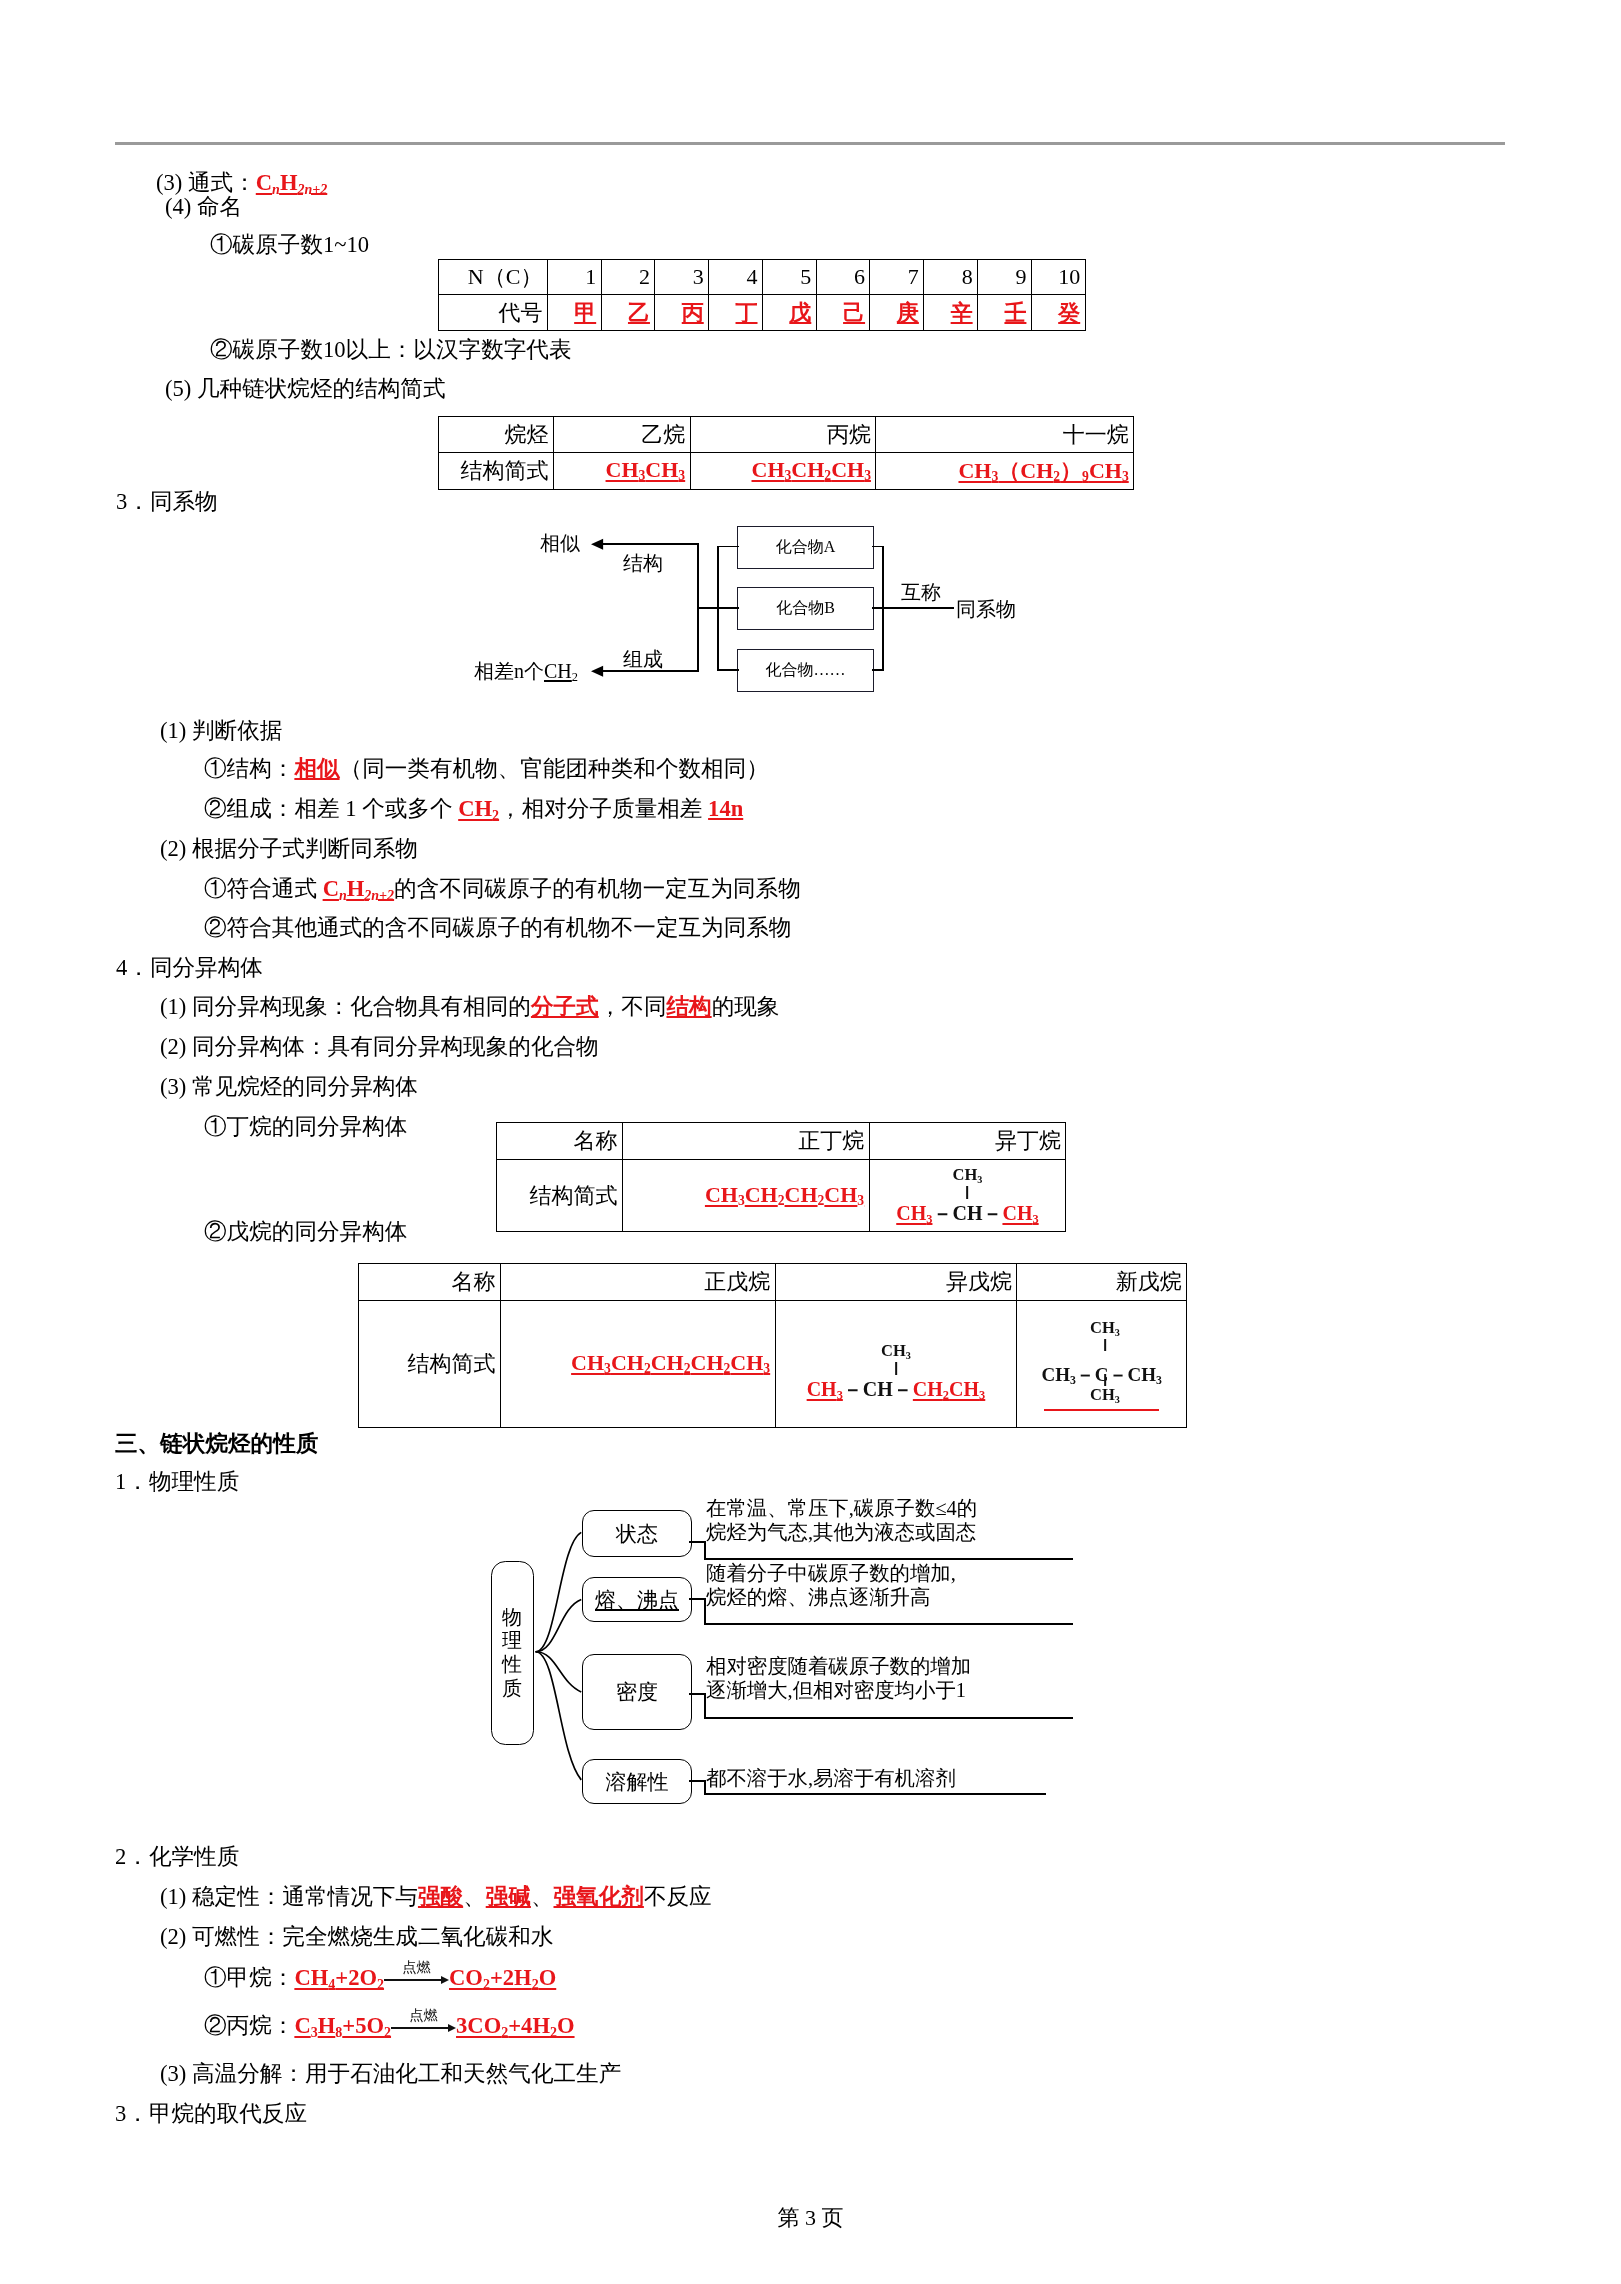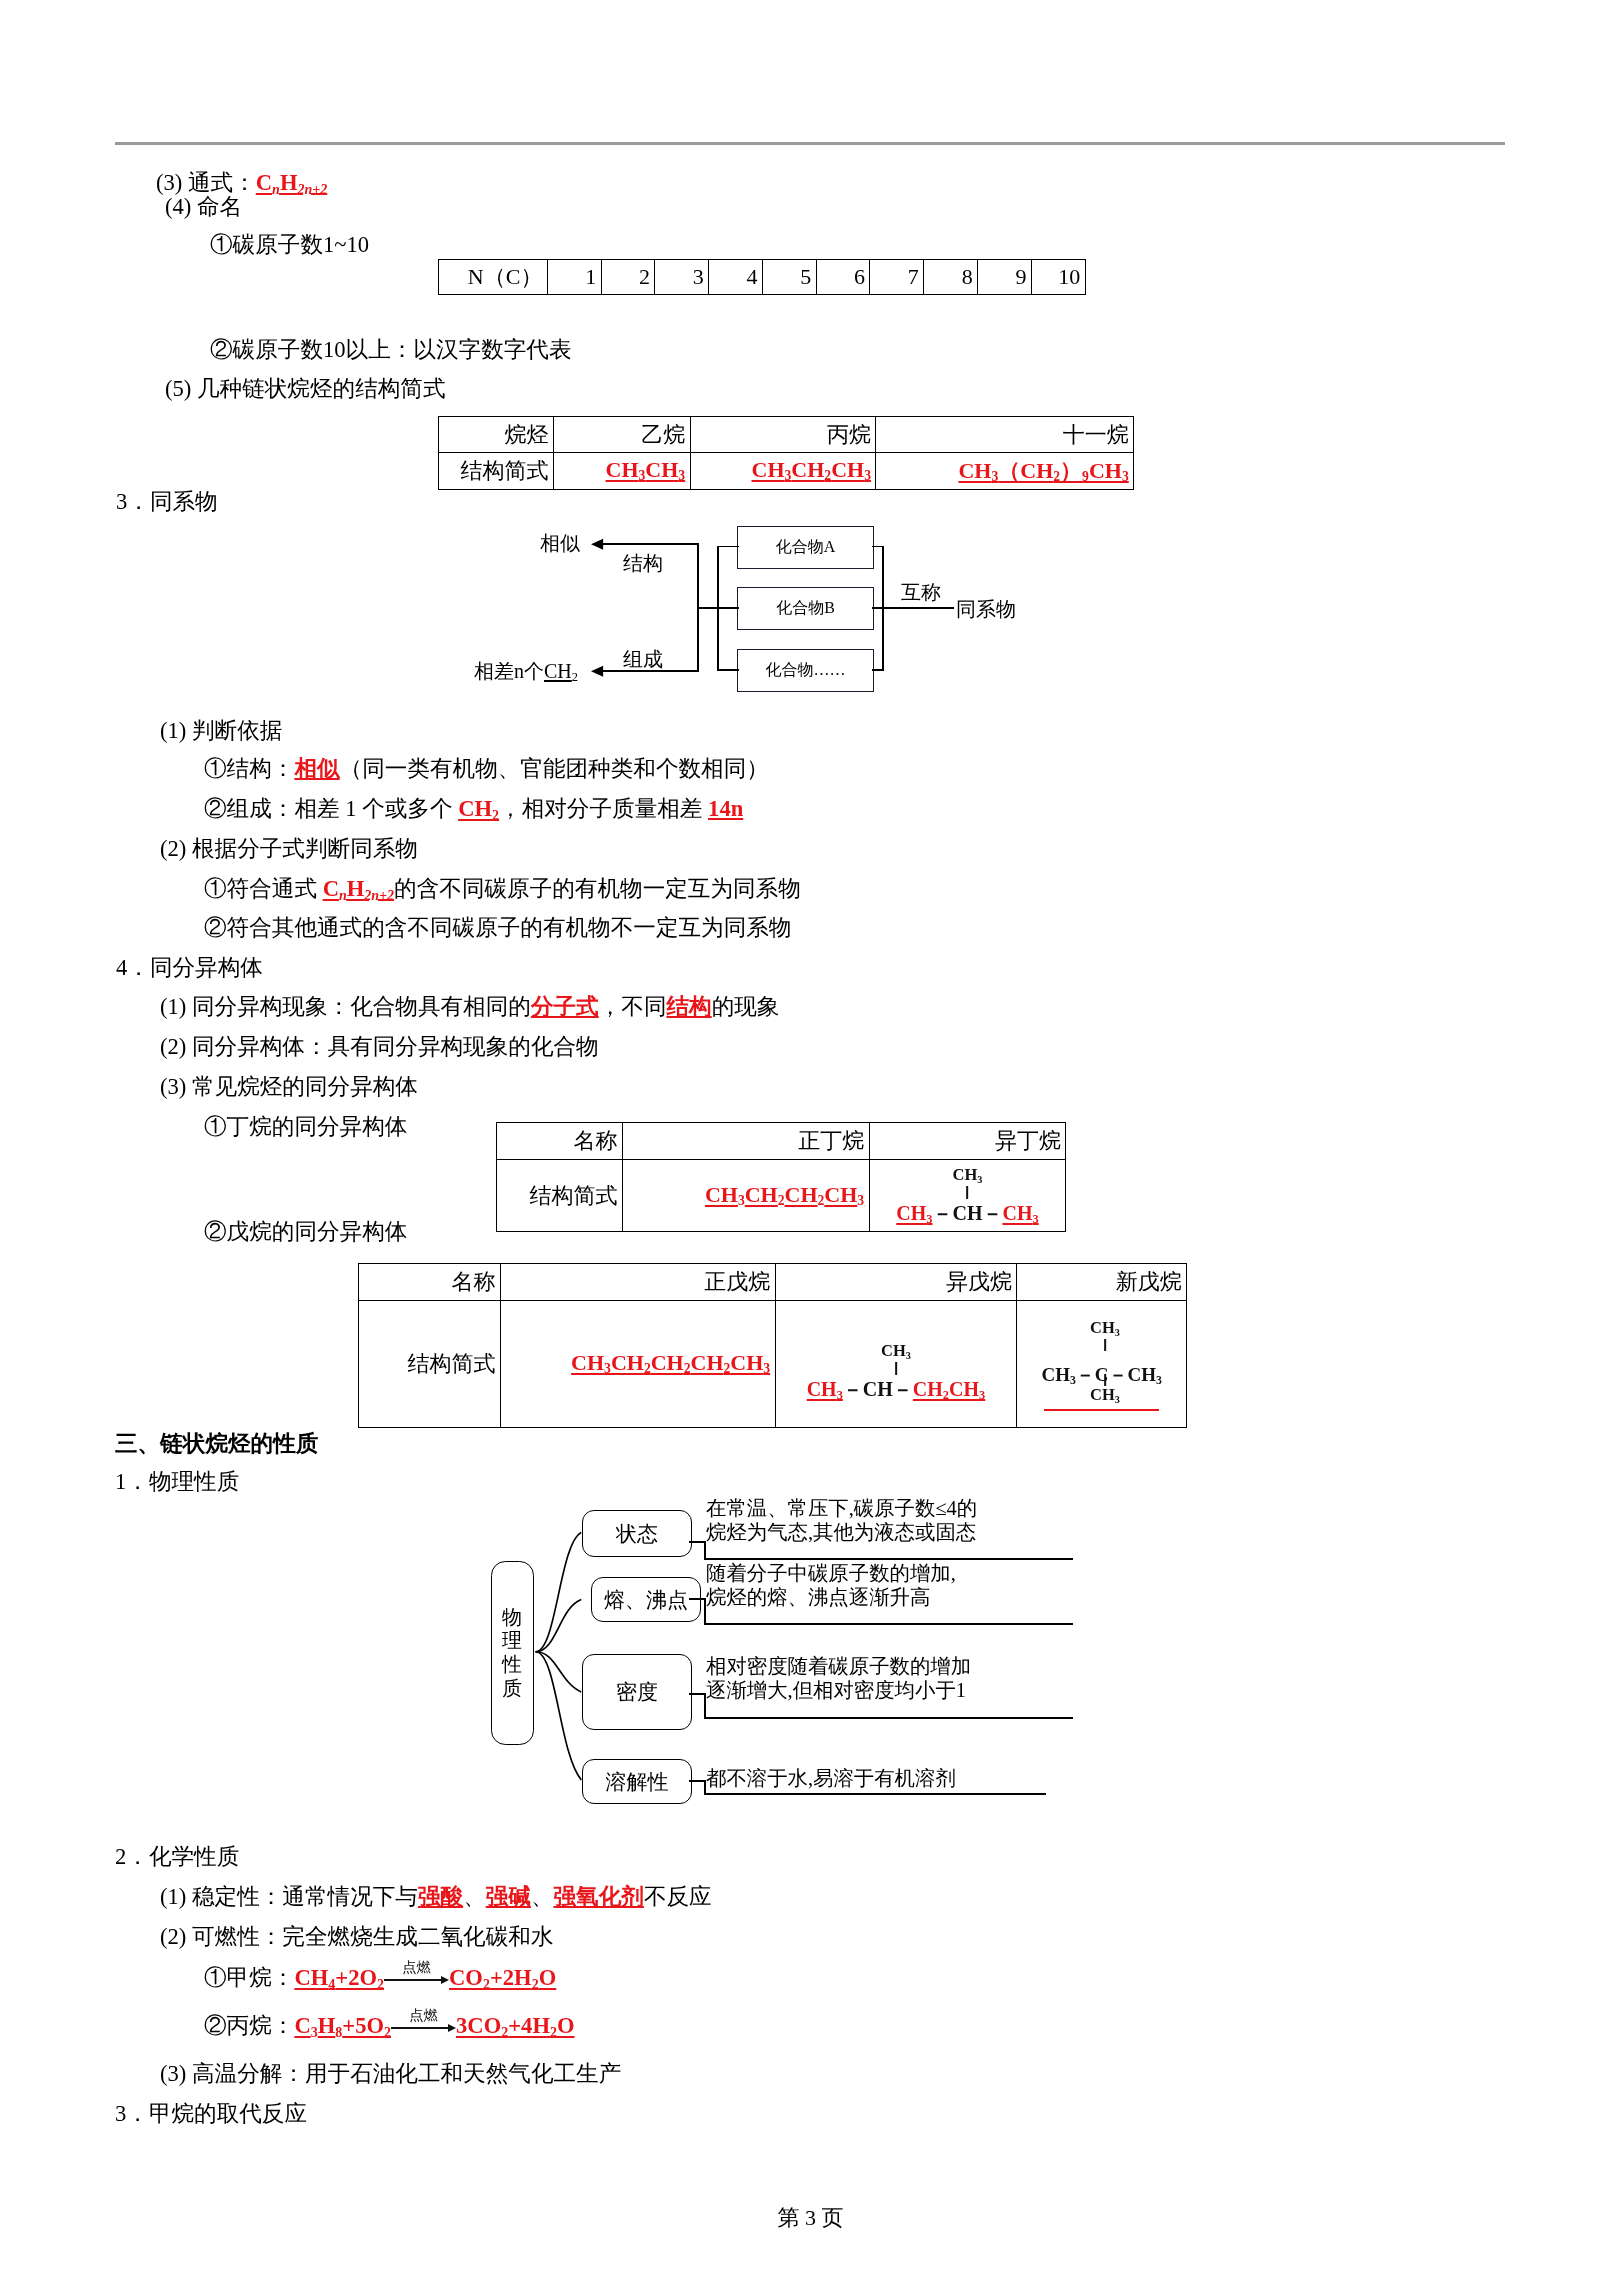--- a/index.html
+++ b/index.html
@@ -139,20 +139,33 @@
       <td class="num">1</td>
       <td class="num">2</td>
       <td class="num">3</td>
       <td class="num">4</td>
       <td class="num">5</td>
       <td class="num">6</td>
       <td class="num">7</td>
       <td class="num">8</td>
       <td class="num">9</td>
       <td class="num">10</td>
+    </tr>
+    <tr>
+      <td class="lbl k">代号</td>
+      <td class="code">甲</td>
+      <td class="code">乙</td>
+      <td class="code">丙</td>
+      <td class="code">丁</td>
+      <td class="code">戊</td>
+      <td class="code">己</td>
+      <td class="code">庚</td>
+      <td class="code">辛</td>
+      <td class="code">壬</td>
+      <td class="code">癸</td>
     </tr>
   </tbody>
     </table>
 
   <div class="ln f-body" style="left:210px; top:339px;">②碳原子数10以上：以汉字数字代表</div>
   <div class="ln f-body" style="left:165px; top:378px;">(5) 几种链状烷烃的结构简式</div>
 
   <table class="doc" id="tbl-alk">
     <tbody>
         <tr>
@@ -294,21 +307,21 @@
     </div>
 
     <svg width="110" height="342" viewBox="0 0 200 620">
       <path d="M 92 295 C 130 295 135 100 175 78" stroke="#000" stroke-width="3" fill="none"></path>
       <path d="M 92 295 C 130 295 135 215 175 200" stroke="#000" stroke-width="3" fill="none"></path>
       <path d="M 92 295 C 130 295 135 350 175 368" stroke="#000" stroke-width="3" fill="none"></path>
       <path d="M 92 295 C 130 295 135 480 175 528" stroke="#000" stroke-width="3" fill="none"></path>
     </svg>
 
     <div class="node" style="left:97px; top:21px; width:108px; height:45px;">状态</div>
-    <div class="node" style="left:106px; top:88px; width:108px; height:43px;">熔、沸点</div>
+    <div class="node" style="left:97px; top:88px; width:108px; height:43px;text-decoration:underline;">熔、沸点</div>
     <div class="node" style="left:97px; top:165px; width:108px; height:74px;">密度</div>
     <div class="node" style="left:97px; top:270px; width:108px; height:43px;">溶解性</div>
 
     <div class="hl" style="left:204px; top:52px; width:16.5px;"></div>
     <div class="vl" style="left:219px; top:52px; height:17.6px;"></div>
     <div class="hl" style="left:219px; top:69px; width:369px;"></div>
     <div class="txt" style="left:221px; top:6.6px;">
       <span>在常温、常压下,碳原子数≤4的</span><br>
       <span>烷烃为气态,其他为液态或固态</span>
     </div>

